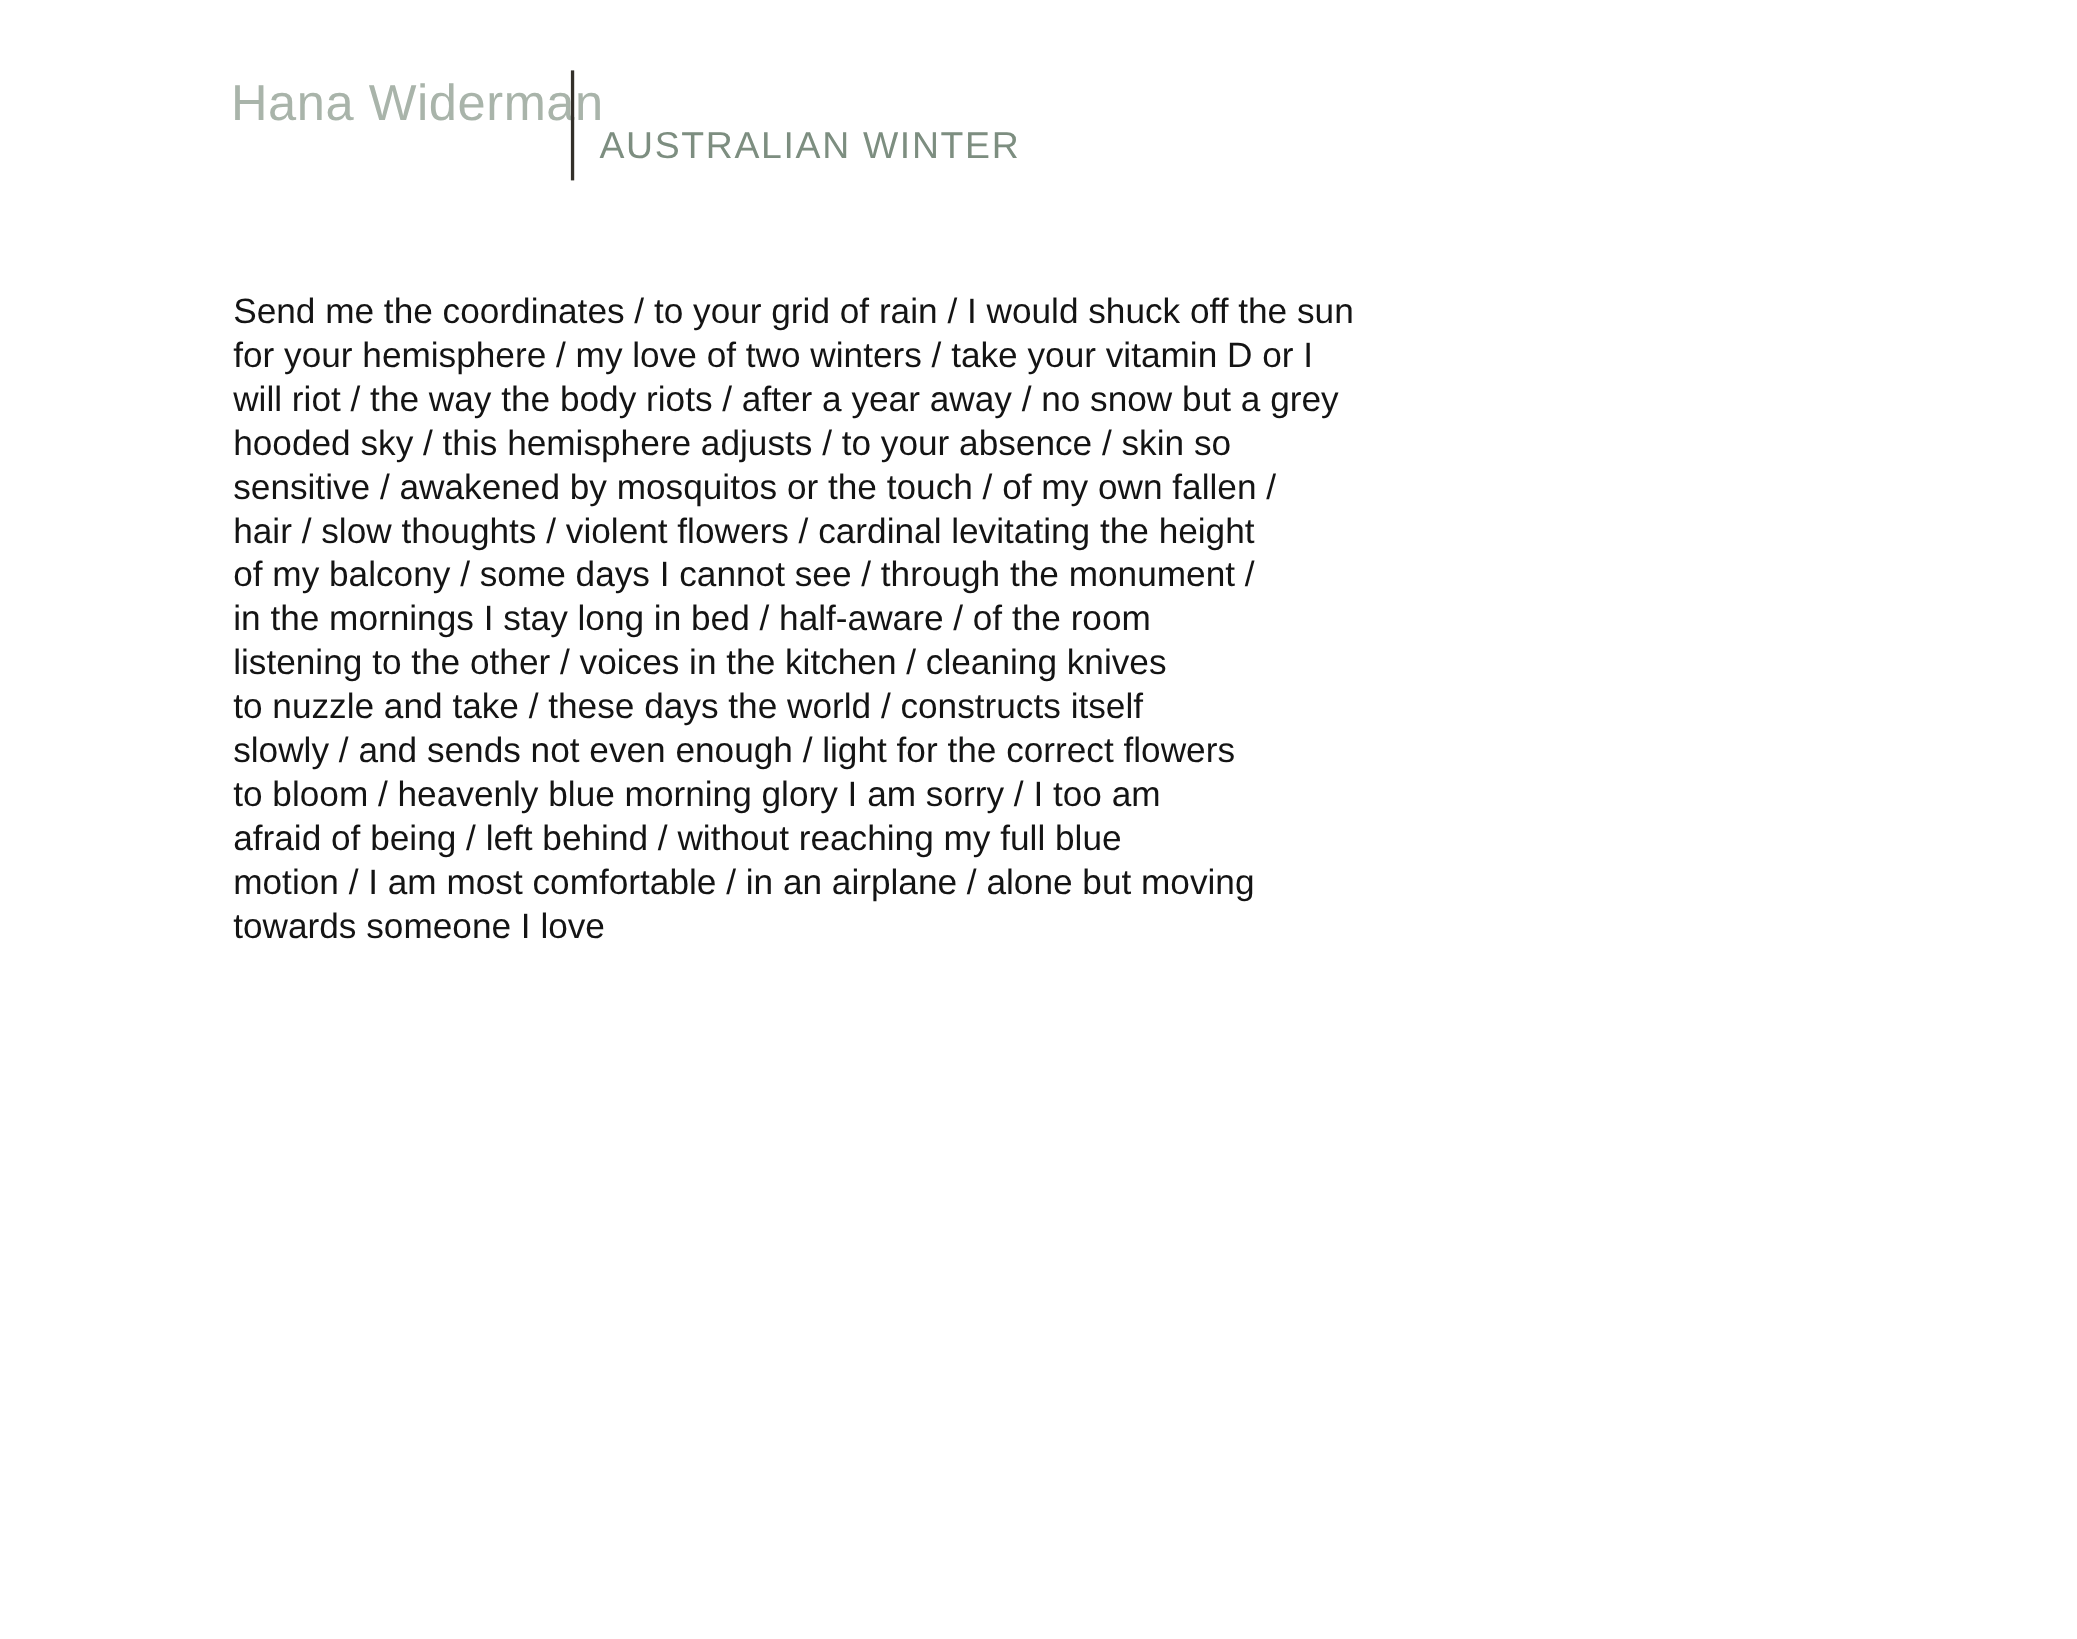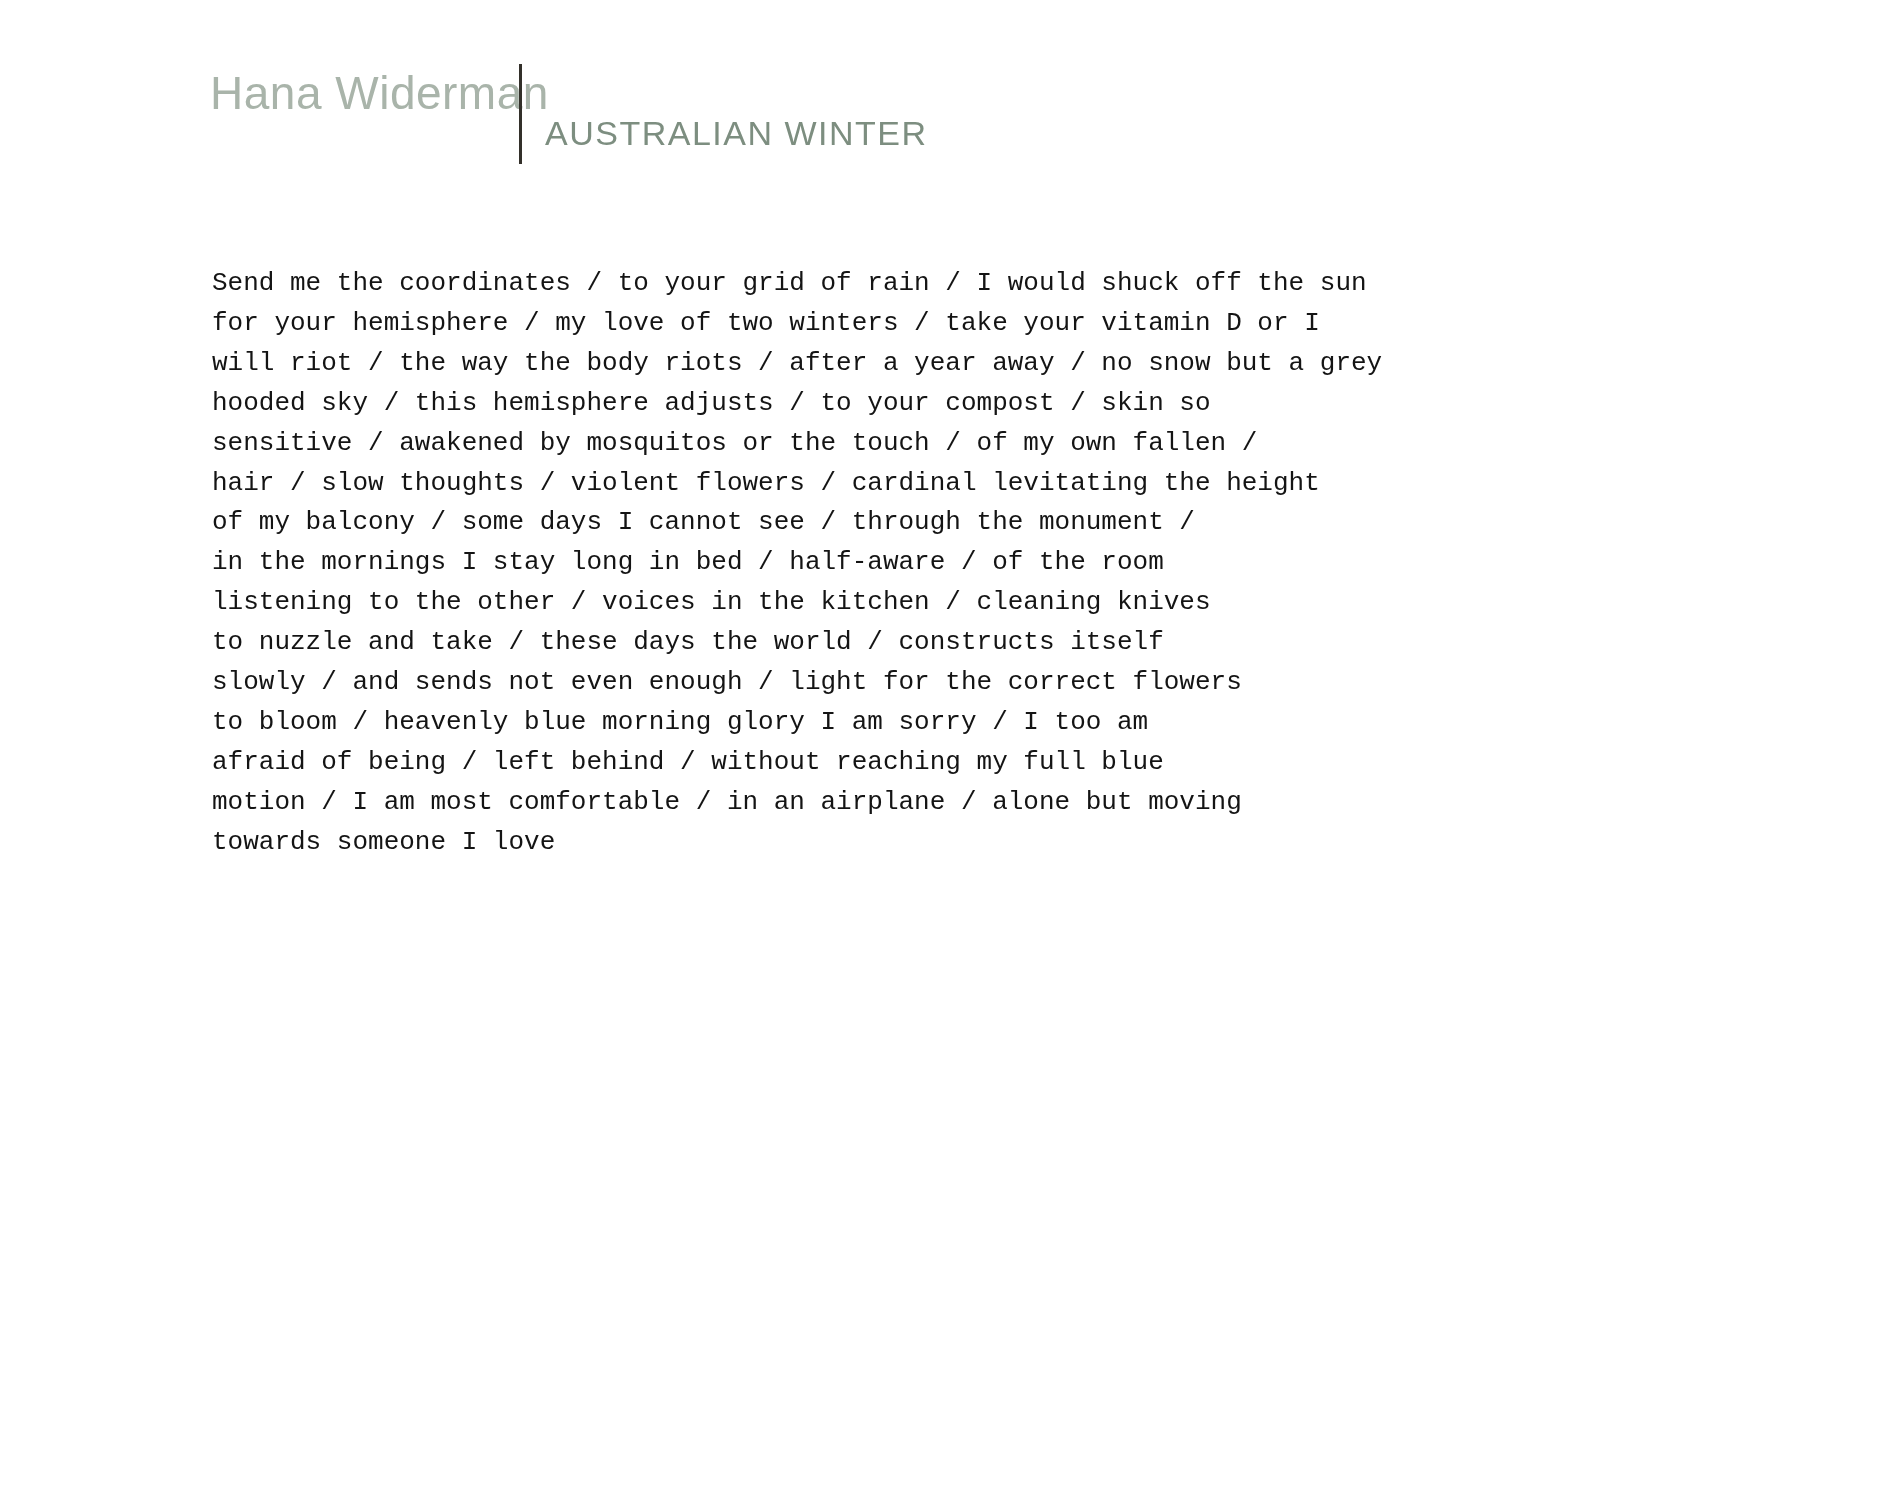--- a/index.html
+++ b/index.html
@@ -44,22 +44,22 @@
     letter-spacing: 1.5px;
     color: var(--title-color, #7d8e80);
     font-family: "Liberation Sans", sans-serif;
   }
   .poem {
     position: absolute;
     left: 212px;
     top: 264px;
     width: 1000px;
     color: var(--poem-color, #141414);
-    font-family: Liberation Mono, monospace;
-    font-size: 26px;
+    font-family: Liberation Sans, sans-serif;
+    font-size: 32px;
     line-height: 39.9px;
   }
   .poem-line {
     white-space: nowrap;
   }
 </style>
 </head>
 <body>
 
 <div class="page">
@@ -67,21 +67,21 @@
   <div class="author-name">Hana Widerman</div>
 
   <div class="header-divider"></div>
 
   <div class="poem-title">AUSTRALIAN WINTER</div>
 
   <div class="poem">
     <div class="poem-line">Send me the coordinates / to your grid of rain / I would shuck off the sun</div>
     <div class="poem-line">for your hemisphere / my love of two winters / take your vitamin D or I</div>
     <div class="poem-line">will riot / the way the body riots / after a year away / no snow but a grey</div>
-    <div class="poem-line">hooded sky / this hemisphere adjusts / to your compost / skin so</div>
+    <div class="poem-line">hooded sky / this hemisphere adjusts / to your absence / skin so</div>
     <div class="poem-line">sensitive / awakened by mosquitos or the touch / of my own fallen /</div>
     <div class="poem-line">hair / slow thoughts / violent flowers / cardinal levitating the height</div>
     <div class="poem-line">of my balcony / some days I cannot see / through the monument /</div>
     <div class="poem-line">in the mornings I stay long in bed / half-aware / of the room</div>
     <div class="poem-line">listening to the other / voices in the kitchen / cleaning knives</div>
     <div class="poem-line">to nuzzle and take / these days the world / constructs itself</div>
     <div class="poem-line">slowly / and sends not even enough / light for the correct flowers</div>
     <div class="poem-line">to bloom / heavenly blue morning glory I am sorry / I too am</div>
     <div class="poem-line">afraid of being / left behind / without reaching my full blue</div>
     <div class="poem-line">motion / I am most comfortable / in an airplane / alone but moving</div>

